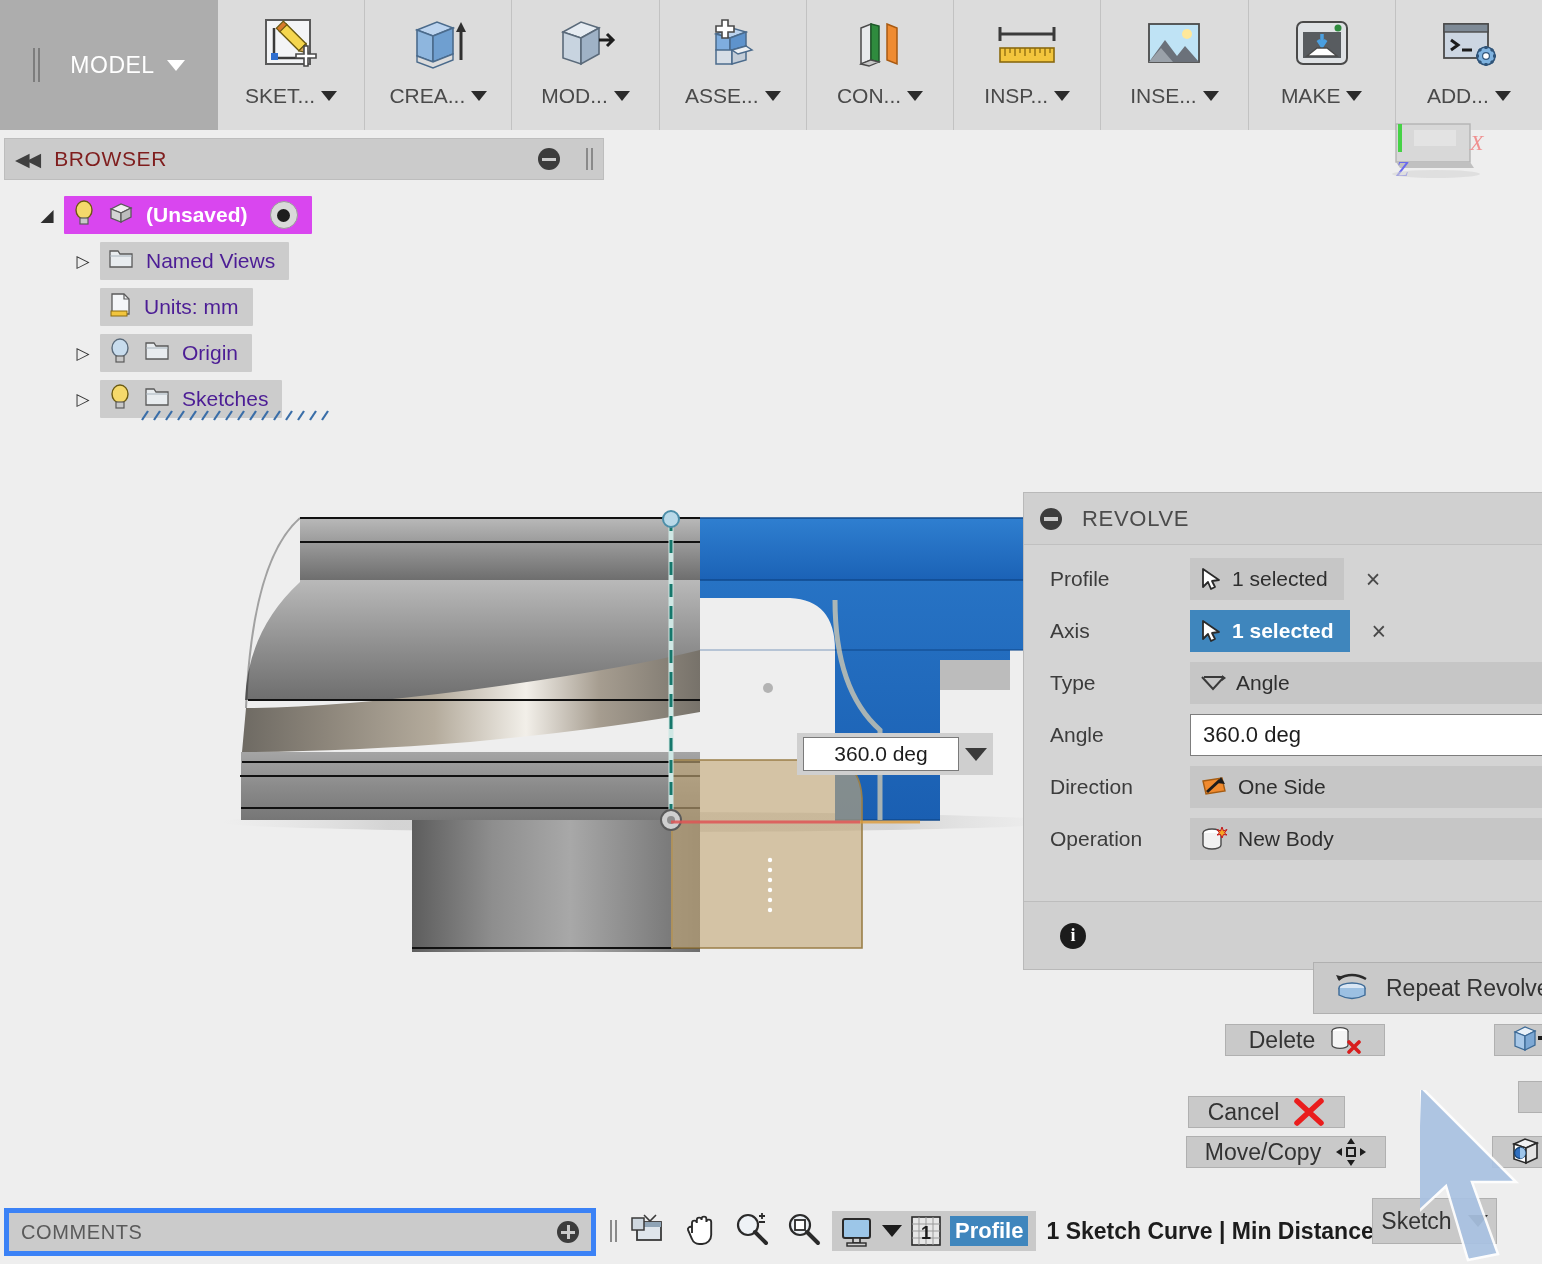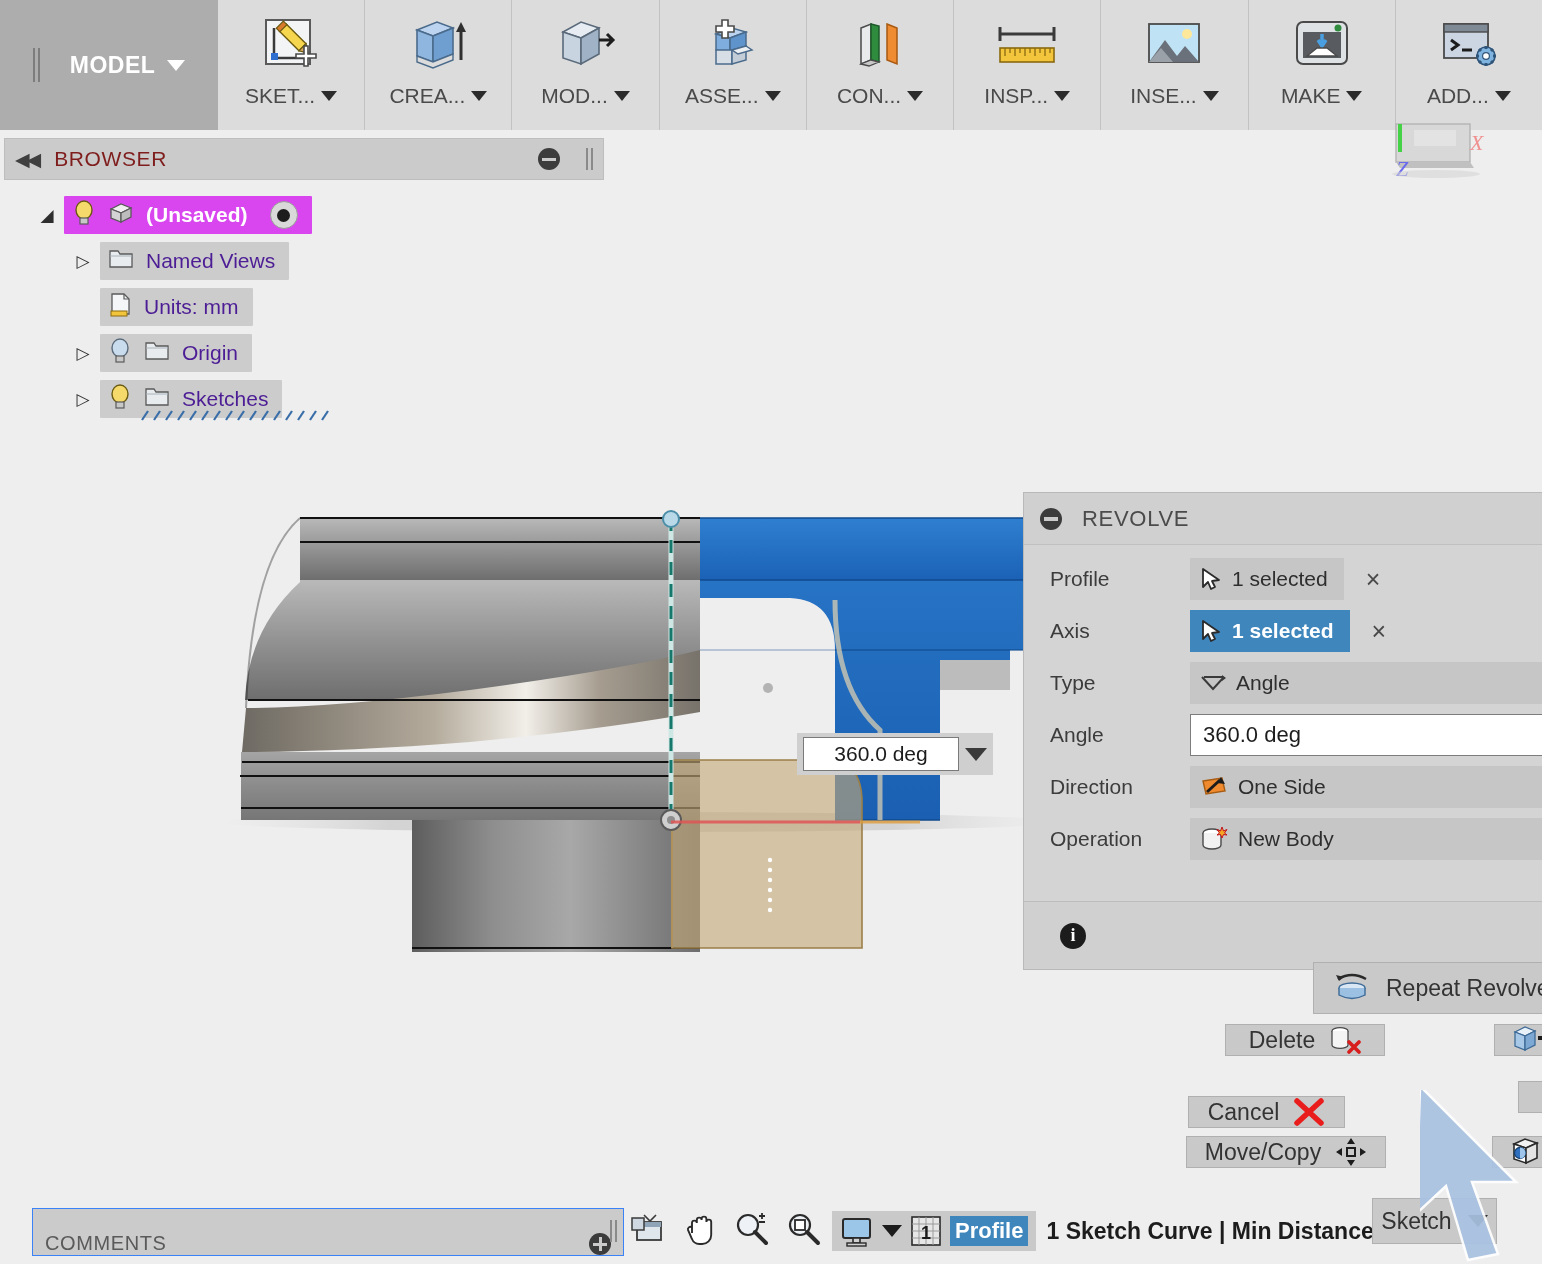--- a/index.html
+++ b/index.html
@@ -12,21 +12,21 @@
   #app { position: relative; width: 1542px; height: 1264px; }
 
   
   .ribbon {
     position: absolute; left: 0; top: 0; width: 1542px; height: 130px;
     background: #dcdcdc; display: flex; align-items: stretch;
   }
   .workspace-sel {
     width: 218px; background: #adadad; display: flex;
     align-items: center; justify-content: center; gap: 12px;
-    color: #ffffff; font-size: 23px; font-weight: bold; letter-spacing: .5px;
+    color: #ffffff; font-size: 23px; font-weight: normal; letter-spacing: .5px;
   }
   .grip { display: flex; gap: 3px; margin-right: 18px; }
   .grip i { display: block; width: 2px; height: 34px; background: #7d7d7d; }
   .caret { width: 0; height: 0; border-left: 9px solid transparent;
            border-right: 9px solid transparent; border-top: 11px solid currentColor; }
   .ribbon-groups { flex: 1; display: flex; align-items: stretch; }
   .rgroup {
     position: relative; flex: 1; display: flex; flex-direction: column;
     align-items: center; justify-content: flex-start; padding-top: 14px;
     border-right: 1px solid #c2c2c2;
@@ -139,22 +139,22 @@
   #btn-cancel { left: 1188px; top: 1080px; width: 157px; justify-content: center; margin-top: 16px; }
   #btn-move   { left: 1186px; top: 1136px; width: 200px; justify-content: center; }
   #btn-sketch { left: 1372px; top: 1198px; width: 125px; height: 46px; justify-content: center; gap: 16px; }
   #btn-r1 { left: 1494px; top: 1024px; width: 72px; justify-content: center; }
   #btn-r2 { left: 1518px; top: 1081px; width: 70px; justify-content: center; }
   #btn-r3 { left: 1492px; top: 1136px; width: 72px; justify-content: center; }
 
   
   .comments-bar {
     position: absolute; left: 4px; bottom: 8px; width: 592px; height: 48px;
-    background: #cbcbcb; border: 1px solid #3b82f6;
-    display: flex; align-items: flex-end; padding: 0 12px; z-index: 20; margin-left: 28px;
+    background: #cbcbcb; border: 5px solid #3b82f6;
+    display: flex; align-items: center; padding: 0 12px; z-index: 20;
   }
   .comments-label { flex: 1; font-size: 20px; color: #5a5a5a; letter-spacing: .6px; }
   .plus-circle {
     width: 22px; height: 22px; border-radius: 50%; background: #3c3c3c; position: relative;
   }
   .plus-circle::before, .plus-circle::after {
     content: ""; position: absolute; background: #cbcbcb;
   }
   .plus-circle::before { left: 4px; top: 9.5px; width: 14px; height: 3.5px; }
   .plus-circle::after  { top: 4px; left: 9.5px; height: 14px; width: 3.5px; }

